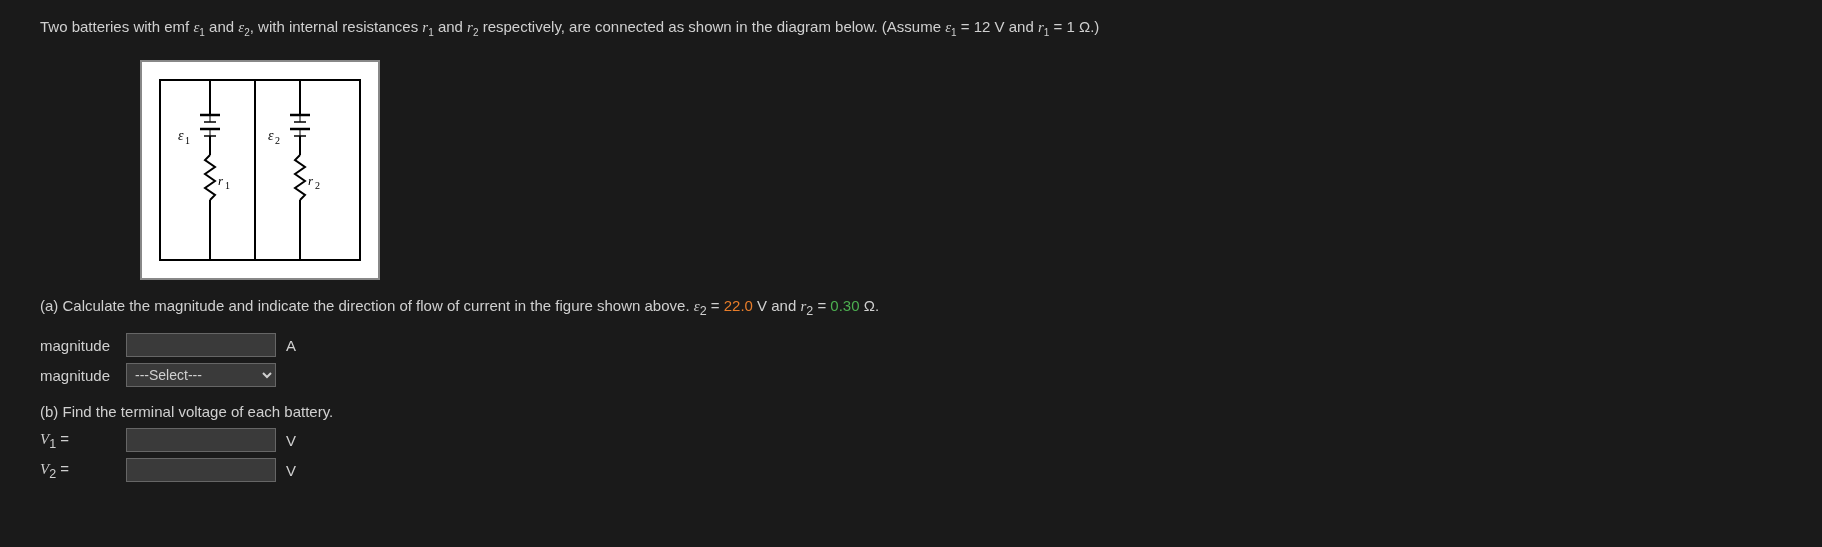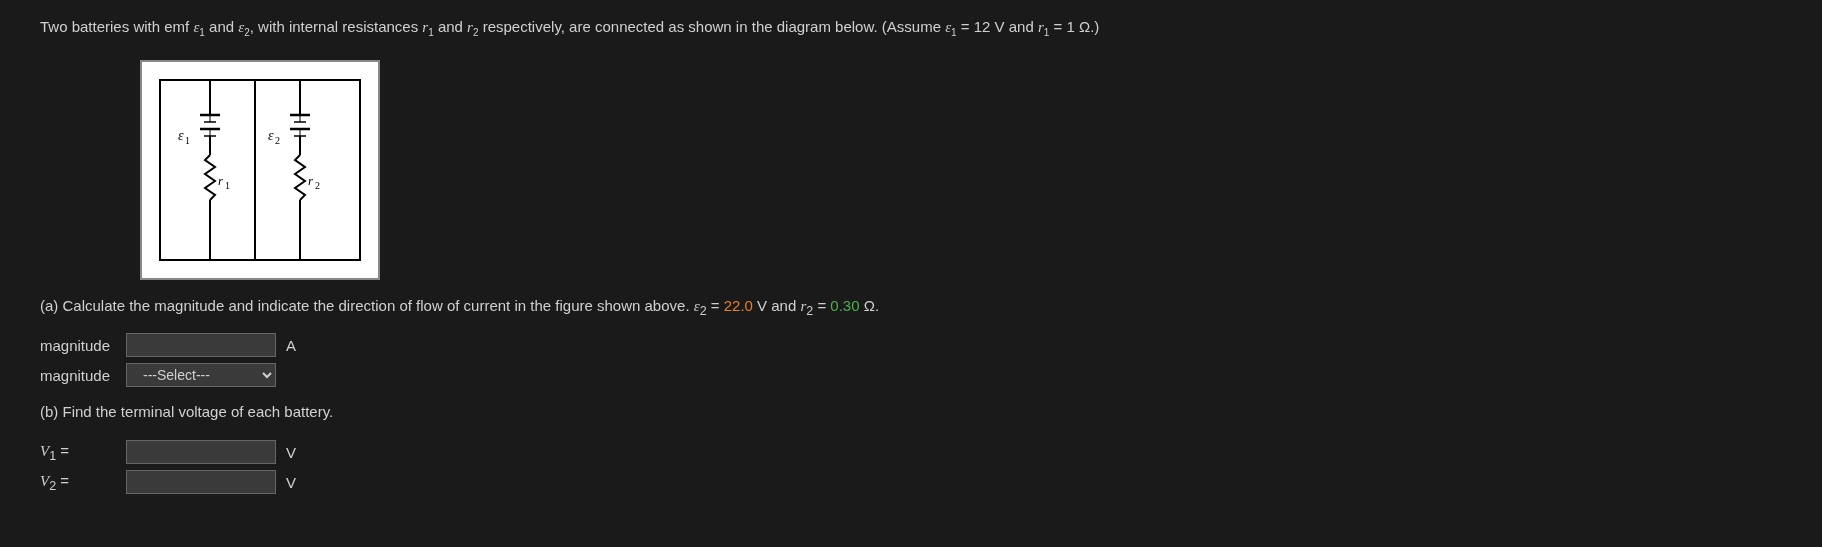--- a/index.html
+++ b/index.html
@@ -93,29 +93,29 @@
       margin-left: 4px;
     }
 
     .select-input {
       width: 150px;
       height: 24px;
       background-color: #3a3a3a;
       border: 1px solid #666;
       color: #d0d0d0;
       font-size: 14px;
-      padding: 0 12px;
+      padding: 0 4px;
     }
 
     .part-b {
       margin-top: 16px;
     }
 
     .part-b-title {
-      margin-bottom: 20px;
+      margin-bottom: 8px;
       font-size: 15px;
       color: #d0d0d0;
     }
 
     .var-label {
       font-style: italic;
       font-family: serif;
     }
 
     .content-area {

